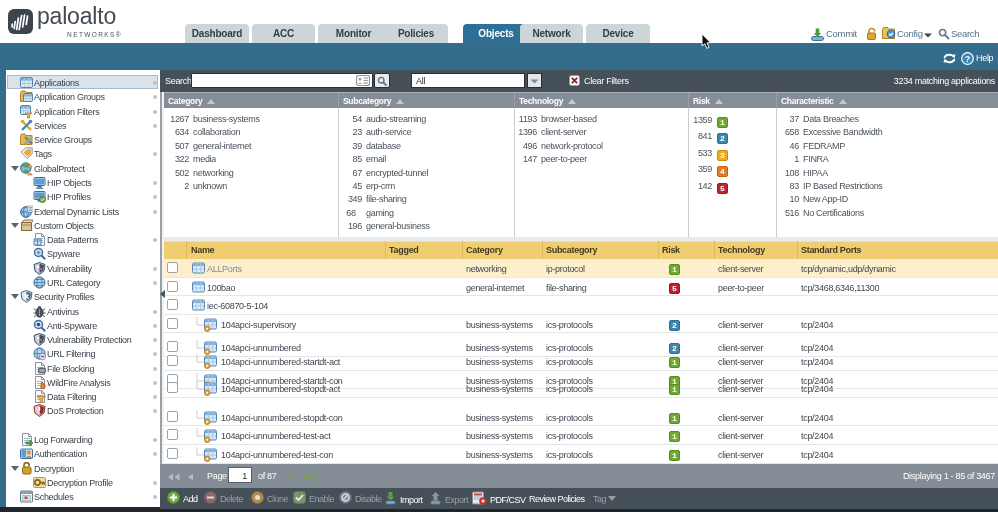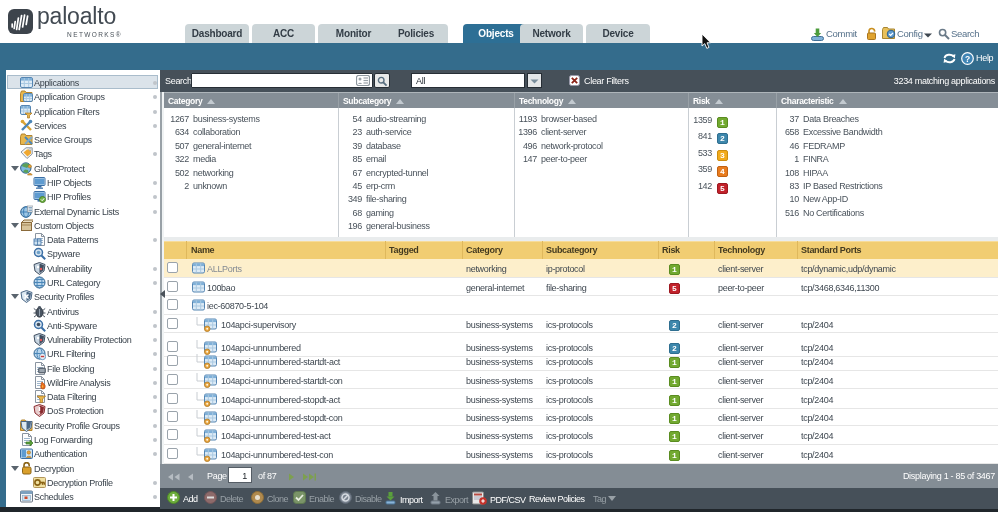--- a/index.html
+++ b/index.html
@@ -407,29 +407,20 @@
       </div>
 <div class="srow" style="top:332.4px;">
         <svg style="position:absolute;left:27px;top:0px;" width="13" height="14" viewBox="0 0 13 14">
           <path d="M6.5 0.5 L12 2.5 L11 9 L6.5 12.5 L2 9 L1 2.5 Z" fill="#e8cccc" stroke="#8a2a2e"></path>
           <path d="M6.5 1.5 L11 3.2 L10.2 8.5 L6.5 11.3 Z" fill="#8a2a2e"></path>
           <path d="M6.5 3 L6.5 7 M6.5 8.5 L6.5 9.8" stroke="#fff" stroke-width="1.4"></path>
         </svg>
         <span class="txt" style="left:41px;">DoS Protection</span>
         <span class="sdot"></span>
       </div>
-<div class="srow" style="top:346.7px;">
-        <svg style="position:absolute;left:14px;top:0px;" width="13" height="14" viewBox="0 0 13 14">
-          <path d="M0.5 3.5 L0.5 11.5 L12 11.5 L12 2.5 L6 2.5 L5 1 L1.5 1 Z" fill="#e8b64c" stroke="#b2842f"></path>
-          <path d="M8 2.5 L12 2.5 L11 9 L6.5 12.5 L2 9 L1 2.5 Z" fill="#dce8f2" stroke="#4a6785"></path>
-          <path d="M6.5 1.5 L11 3.2 L10.2 8.5 L6.5 11.3 Z" fill="#4a6785"></path>
-        </svg>
-        <span class="txt" style="left:28px;">Security Profile Groups</span>
-        <span class="sdot"></span>
-      </div>
 <div class="srow" style="top:361.0px;">
         <svg style="position:absolute;left:14px;top:0px;" width="13" height="14" viewBox="0 0 13 14">
           <path d="M2.5 0.5 L8.5 0.5 L11.5 3.5 L11.5 12.5 L2.5 12.5 Z" fill="#fdfdfd" stroke="#8a94a0"></path>
           <path d="M8.5 0.5 L8.5 3.5 L11.5 3.5" fill="none" stroke="#8a94a0"></path>
           <line x1="4" y1="5.5" x2="10" y2="5.5" stroke="#9fb6cc"></line>
           <line x1="4" y1="7.5" x2="10" y2="7.5" stroke="#9fb6cc"></line>
           <line x1="4" y1="9.5" x2="10" y2="9.5" stroke="#9fb6cc"></line>
           <path d="M6 9 L10 9 L10 7 L13 10 L10 13 L10 11 L6 11 Z" fill="#5aa03c" stroke="#3c7a22" stroke-width="0.7"></path>
         </svg>
         <span class="txt" style="left:28px;">Log Forwarding</span>
@@ -500,21 +491,21 @@
         <div class="frow"><span class="n" style="width:25px;">2</span><span class="l">unknown</span></div>
       </div>
     <div class="fcol" style="left:177px;width:174px;" id="fc2">
         <div class="frow"><span class="n" style="width:22px;">54</span><span class="l">audio-streaming</span></div>
         <div class="frow"><span class="n" style="width:22px;">23</span><span class="l">auth-service</span></div>
         <div class="frow"><span class="n" style="width:22px;">39</span><span class="l">database</span></div>
         <div class="frow"><span class="n" style="width:22px;">85</span><span class="l">email</span></div>
         <div class="frow"><span class="n" style="width:22px;">67</span><span class="l">encrypted-tunnel</span></div>
         <div class="frow"><span class="n" style="width:22px;">45</span><span class="l">erp-crm</span></div>
         <div class="frow"><span class="n" style="width:22px;">349</span><span class="l">file-sharing</span></div>
-        <div class="frow"><span class="n" style="width:22px;">68</span><span class="l">gaming</span></div>
+        <div class="frow"><span class="n" style="width:22px;text-align:center;">68</span><span class="l">gaming</span></div>
         <div class="frow"><span class="n" style="width:22px;">196</span><span class="l">general-business</span></div>
       </div>
     <div class="fcol" style="left:353px;width:172px;" id="fc3">
         <div class="frow"><span class="n" style="width:21px;">1193</span><span class="l">browser-based</span></div>
         <div class="frow"><span class="n" style="width:21px;">1396</span><span class="l">client-server</span></div>
         <div class="frow"><span class="n" style="width:21px;">496</span><span class="l">network-protocol</span></div>
         <div class="frow"><span class="n" style="width:21px;">147</span><span class="l">peer-to-peer</span></div>
       </div>
     <div class="fcol" style="left:527px;width:86px;top:4px;" id="fc4">
         <div class="riskrow"><span class="n">1359</span><span class="badge b1" style="margin-left:5px;vertical-align:-2px;">1</span></div>
@@ -673,21 +664,21 @@
           <circle cx="3.2" cy="10.8" r="2.8" fill="#e8a33d" stroke="#a8741f" stroke-width="0.7"></circle>
           <circle cx="3.2" cy="10.8" r="1" fill="#fff8e0"></circle>
         </svg>
         <span class="cell" style="left:57px;color:#3e4750;">104apci-unnumbered-startdt-con</span>
         <span class="cell" style="left:302px;">business-systems</span>
         <span class="cell" style="left:382px;">ics-protocols</span>
         <span class="cell" style="left:505px;"><span class="badge b1">1</span></span>
         <span class="cell" style="left:554px;">client-server</span>
         <span class="cell" style="left:637px;">tcp/2404</span>
       </div>
-<div class="trow" style="top:131px;">
+<div class="trow" style="top:120px;">
         <span class="cb"></span>
         <svg style="position:absolute;left:32px;top:2px;" width="10" height="16" viewBox="0 0 10 16">
           <path d="M1 0 L1 8 L9 8" fill="none" stroke="#c8cdd2"></path>
         </svg>
         <svg style="position:absolute;left:40px;top:3px;" width="14" height="14" viewBox="0 0 14 14">
           <rect x="0.5" y="1.0" width="12" height="10" rx="1.5" fill="#ddebf6" stroke="#5585b2"></rect>
           <rect x="1" y="1.5" width="11" height="2.6" fill="#7fb0d8"></rect>
           <line x1="4.3" y1="1.5" x2="4.3" y2="10.5" stroke="#a9c9e2"></line>
           <line x1="8.7" y1="1.5" x2="8.7" y2="10.5" stroke="#a9c9e2"></line>
           <line x1="1" y1="7.0" x2="12" y2="7.0" stroke="#a9c9e2"></line>

